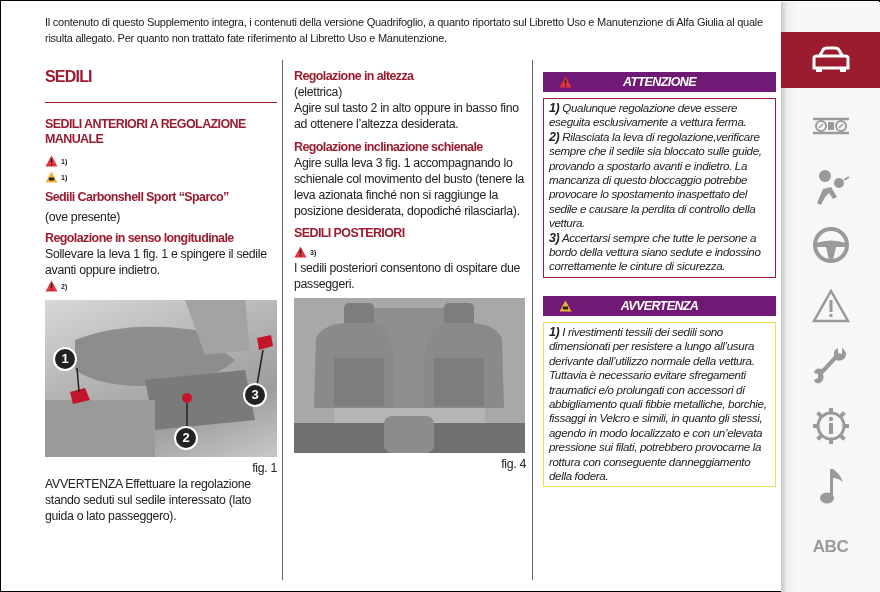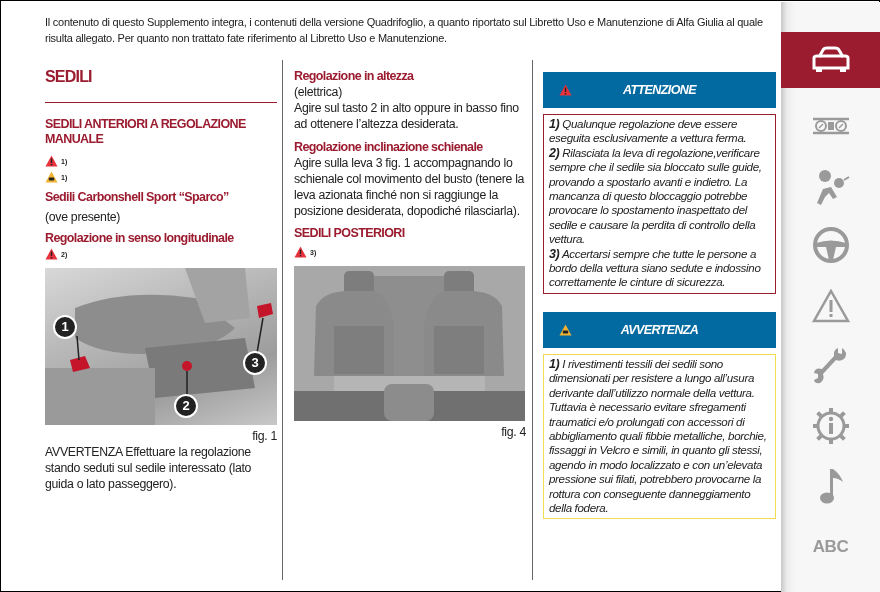--- a/index.html
+++ b/index.html
@@ -13,21 +13,21 @@
   .c3{left:541px;width:233px;}
   .vline{position:absolute;width:1px;background:#666;top:58px;height:520px;}
   .h1{font-weight:bold;color:#9b1b2f;font-size:16px;letter-spacing:-0.8px;margin:4px 0 0 0;padding-bottom:16px;border-bottom:1.5px solid #9b1b2f;line-height:18px;}
   .h2{font-weight:bold;color:#9b1b2f;font-size:12.5px;letter-spacing:-0.6px;line-height:15px;margin:0;}
   .p{font-size:12.3px;line-height:16px;letter-spacing:-0.3px;color:#222;margin:0;}
   .warnrow{display:flex;align-items:center;height:16px;font-size:7px;font-weight:bold;color:#222;}
   .warnrow svg{margin-right:3px;}
   .fig{position:relative;background:#bdbdbd;overflow:hidden;}
   .figlabel{text-align:right;font-size:12.3px;color:#222;letter-spacing:-0.3px;}
   .callout{position:absolute;width:20px;height:20px;border-radius:50%;background:#222;border:2px solid #fff;color:#fff;font-weight:bold;font-size:13px;text-align:center;line-height:20px;}
-  .boxhead{height:36px;background:#0369a1;display:flex;align-items:center;position:relative;padding-left:10px;}
+  .boxhead{height:20px;background:#701a75;display:flex;align-items:center;position:relative;padding-left:10px;}
   .boxhead .t{position:absolute;left:0;right:0;text-align:center;color:#fff;font-weight:bold;font-style:italic;font-size:12.5px;letter-spacing:-0.6px;}
   .boxhead svg{position:relative;margin-left:6px;}
   .box{margin-top:6px;padding:2px 4px 3px 5px;font-style:italic;font-size:11.6px;line-height:14.4px;letter-spacing:-0.35px;color:#222;}
   .box b{font-style:italic;font-size:12.5px;}
   .box.red{border:1px solid #9b1b2f;}
   .box.yel{border:1px solid #f2dd52;}
   .sidebar{position:absolute;left:780px;top:1px;width:99px;height:590px;background:linear-gradient(to right,#c8c8c8 0px,#ececec 6px,#f7f7f7 14px,#f7f7f7 100%);}
   .sbitem{position:absolute;left:0;width:99px;height:56px;display:flex;align-items:center;justify-content:center;cursor:pointer;}
   .sbitem.active{background:#9b1b2f;}
   .abc{font-weight:bold;color:#9a9a9a;font-size:17px;letter-spacing:-0.5px;}
@@ -57,20 +57,21 @@
     <div class="warnrow">
       <svg width="13" height="12" viewBox="0 0 13 12">
             <path d="M6.5 0.5 L12.5 11.5 L0.5 11.5 Z" fill="#f0b233"></path>
             <rect x="3.8" y="6.5" width="5.4" height="3" rx="1" fill="#222"></rect>
           </svg>
       <span>1)</span>
     </div>
     <div class="h2" style="margin-top:5px">Sedili Carbonshell Sport “Sparco”</div>
     <div class="p" style="margin-top:4px">(ove presente)</div>
     <div class="h2" style="margin-top:6px">Regolazione in senso longitudinale</div>
+    <div class="p">Sollevare la leva 1 fig. 1 e spingere il sedile avanti oppure indietro.</div>
     <div class="warnrow">
       <svg width="13" height="12" viewBox="0 0 13 12">
             <path d="M6.5 0.5 L12.5 11.5 L0.5 11.5 Z" fill="#e8323c"></path>
             <rect x="5.8" y="3.5" width="1.4" height="4.5" fill="#222"></rect>
             <rect x="5.8" y="9" width="1.4" height="1.4" fill="#222"></rect>
           </svg>
       <span>2)</span>
     </div>
     <div class="fig" style="margin-top:6px;height:157px;width:232px;background:linear-gradient(160deg,#d8d8d8 0%,#b5b5b5 40%,#9d9d9d 70%,#c8c8c8 100%);">
       <svg width="232" height="157" viewBox="0 0 232 157">
@@ -101,20 +102,21 @@
     <div class="p">Agire sulla leva 3 fig. 1 accompagnando lo schienale col movimento del busto (tenere la leva azionata finché non si raggiunge la posizione desiderata, dopodiché rilasciarla).</div>
     <div class="h2" style="margin-top:7px">SEDILI POSTERIORI</div>
     <div class="warnrow" style="margin-top:3px">
       <svg width="13" height="12" viewBox="0 0 13 12">
             <path d="M6.5 0.5 L12.5 11.5 L0.5 11.5 Z" fill="#e8323c"></path>
             <rect x="5.8" y="3.5" width="1.4" height="4.5" fill="#222"></rect>
             <rect x="5.8" y="9" width="1.4" height="1.4" fill="#222"></rect>
           </svg>
       <span>3)</span>
     </div>
+    <div class="p">I sedili posteriori consentono di ospitare due passeggeri.</div>
     <div class="fig" style="margin-top:6px;height:155px;width:231px;background:#9e9e9e;">
       <svg width="231" height="155" viewBox="0 0 231 155">
         <rect x="0" y="0" width="231" height="155" fill="#a8a8a8"></rect>
         <rect x="80" y="10" width="70" height="105" fill="#8e8e8e"></rect>
         <rect x="50" y="5" width="30" height="25" rx="5" fill="#7d7d7d"></rect>
         <rect x="150" y="5" width="30" height="25" rx="5" fill="#7d7d7d"></rect>
         <path d="M22 40 Q30 25 55 25 L80 25 Q95 30 100 60 L100 110 L20 110 Z" fill="#8a8a8a"></path>
         <path d="M130 60 Q135 30 150 25 L175 25 Q200 25 208 40 L210 110 L130 110 Z" fill="#8a8a8a"></path>
         <rect x="40" y="60" width="50" height="48" fill="#7e7e7e"></rect>
         <rect x="140" y="60" width="50" height="48" fill="#7e7e7e"></rect>

